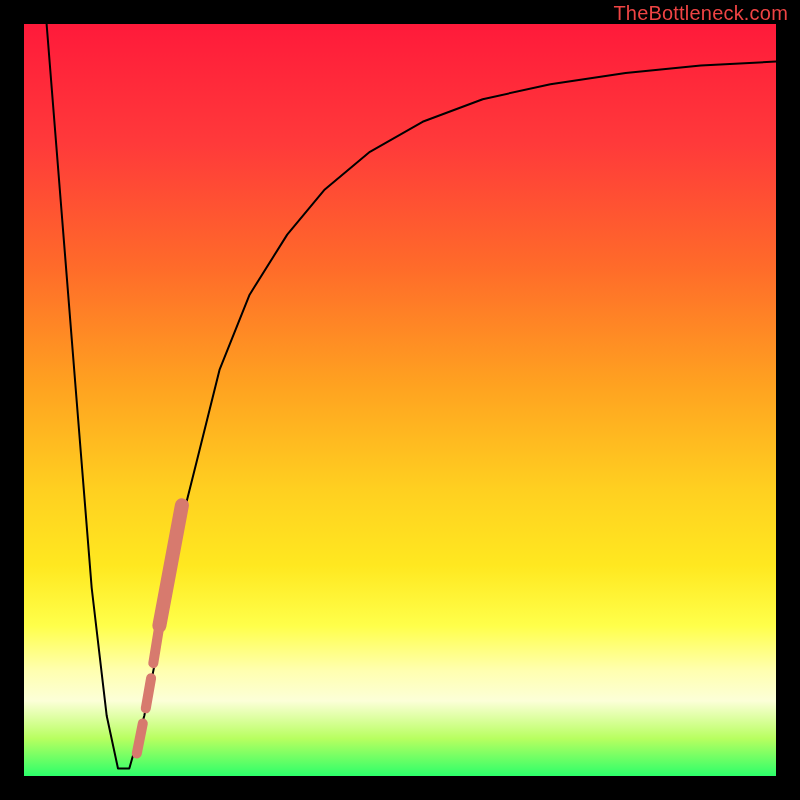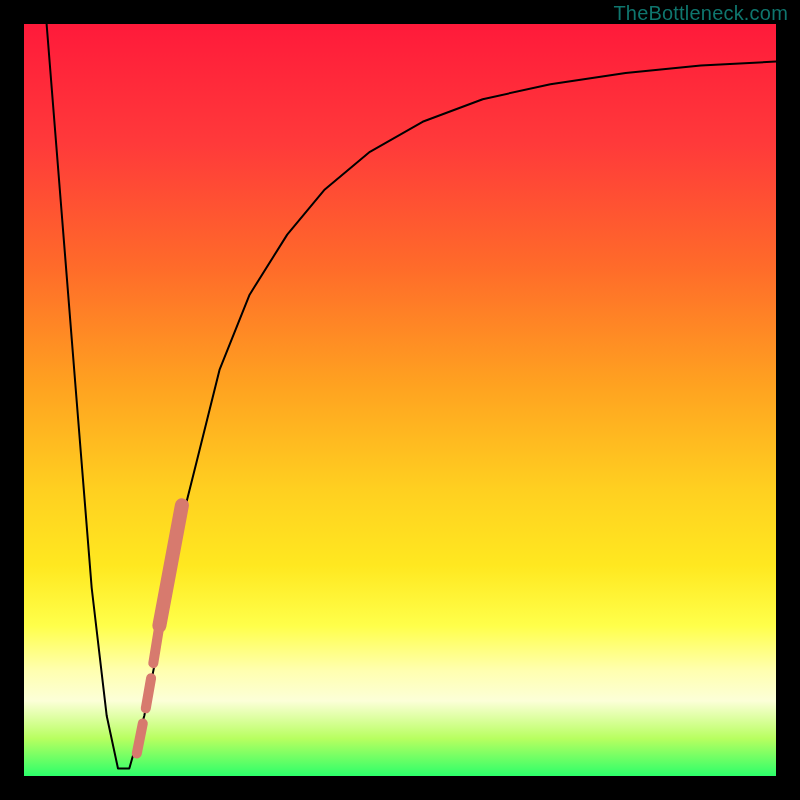--- a/index.html
+++ b/index.html
@@ -35,21 +35,21 @@
       #ffffb0 86%,
       #fcffd8 90%,
       #b8ff60 95%,
       #2cff6a 100%
     );
   }
   .watermark {
     position: absolute;
     top: 2px;
     right: 12px;
-    color: #0f766e;
+    color: #ef4444;
     font-size: 20px;
     font-weight: 500;
     letter-spacing: 0.2px;
     user-select: none;
   }
   svg.curve {
     position: absolute;
     inset: 0;
     width: 100%;
     height: 100%;

